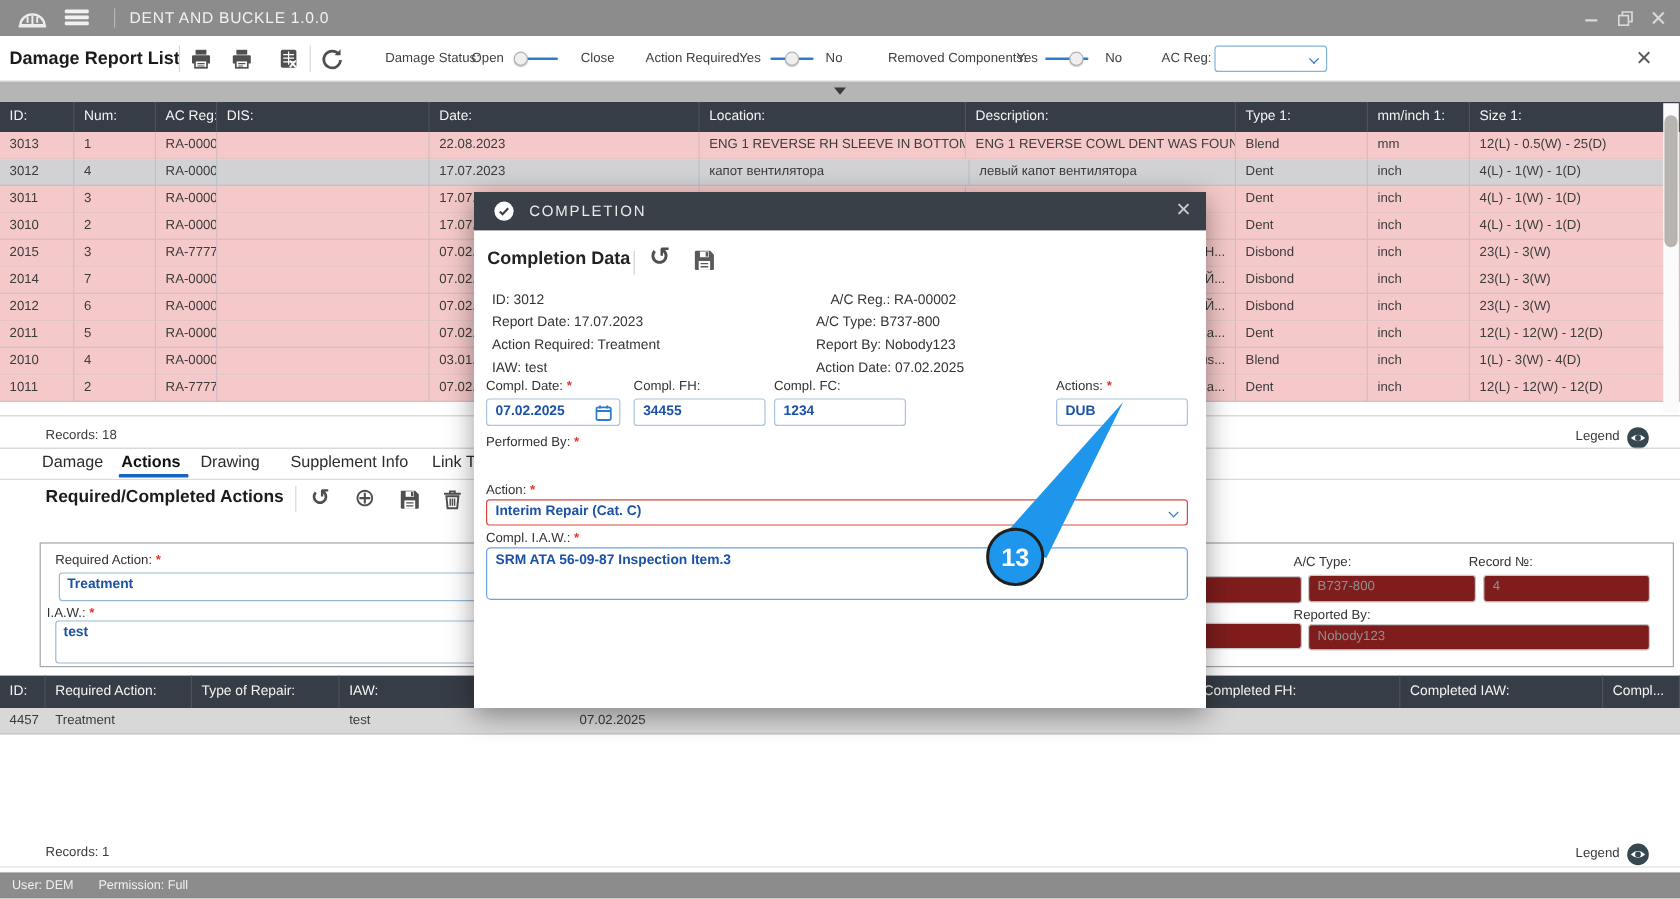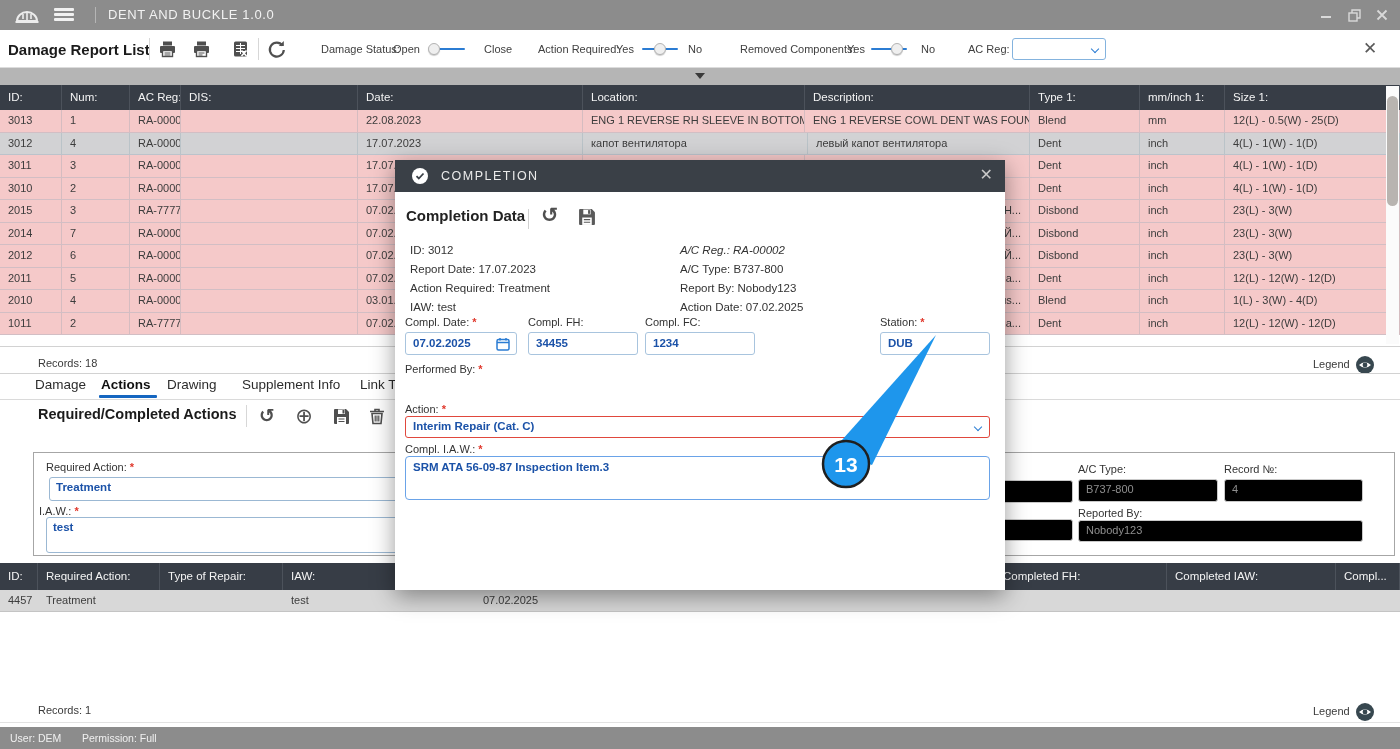--- a/index.html
+++ b/index.html
@@ -63,21 +63,21 @@
   
   .acthead { position:absolute; left:38px; top:406px; font-size:14.5px; font-weight:bold; color:#1b1b1b; }
   .acticon { position:absolute; top:405px; width:22px; height:22px; color:#4f4f4f; display:flex; align-items:center; justify-content:center; }
   .glyph { font-size:19px; line-height:20px; font-weight:bold; color:#4f4f4f; }
 
   
   .fieldset { position:absolute; left:33px; top:452px; width:1362px; height:104px; border:1px solid #a6a6a6; background:#fff; }
   .flabel { position:absolute; font-size:11px; color:#333; white-space:nowrap; }
   .req::after { content:" *"; color:#e0382c; font-weight:bold; }
   .binput { position:absolute; border:1px solid #9bb8d3; border-radius:3px; background:#fff; font-size:11.5px; font-weight:bold; color:#1b52a8; padding:3px 6px; white-space:nowrap; overflow:hidden; }
-  .dinput { position:absolute; border:1px solid #c9c9c9; border-radius:3px; background:#000000; font-size:11px; color:#8f8f8f; padding:3px 7px; white-space:nowrap; overflow:hidden; }
+  .dinput { position:absolute; border:1px solid #c9c9c9; border-radius:3px; background:#7f1d1d; font-size:11px; color:#8f8f8f; padding:3px 7px; white-space:nowrap; overflow:hidden;margin-left:12px; }
 
   
   .btable { position:absolute; left:0; top:563px; width:1400px; }
   .bthead { display:flex; background:#373d46; height:27px; }
   .bh { font-size:11.5px; color:#f4f4f4; line-height:27px; padding:0 8px; border-right:1px solid #4c525b; white-space:nowrap; overflow:hidden; flex:none; }
   .btrow { display:flex; height:22px; background:#d8d8d8; border-bottom:1px solid #c4c4c4; }
   .bc { font-size:11px; line-height:21px; padding:0 8px; white-space:nowrap; overflow:hidden; flex:none; color:#3c3c3c; }
   .b0{width:38px}.b1{width:122px}.b2{width:123px}.b3{width:192px}
   .b4{width:520px}.b5{width:169px}.b6{width:172px}.b7{width:64px}
 
@@ -465,39 +465,39 @@
         <rect x="4" y="9" width="9" height="7" fill="#fff"></rect>
         <rect x="5" y="1.5" width="7" height="4.5" fill="#fff"></rect>
         <rect x="9.5" y="2" width="2" height="3.5" fill="#5a5a5a"></rect>
         <path d="M5.5 11h6 M5.5 13.5h6" stroke="#5a5a5a" stroke-width="1"></path>
     </svg>
 
     <span class="minfo" style="left:15px; top:84px;">ID: 3012</span>
     <span class="minfo" style="left:15px; top:103px;">Report Date: 17.07.2023</span>
     <span class="minfo" style="left:15px; top:122px;">Action Required: Treatment</span>
     <span class="minfo" style="left:15px; top:141px;">IAW: test</span>
-    <span class="minfo" style="left:285px; top:84px;font-style:italic;">A/C Reg.: RA-00002</span>
+    <span class="minfo" style="left:297px; top:84px;">A/C Reg.: RA-00002</span>
     <span class="minfo" style="left:285px; top:103px;">A/C Type: B737-800</span>
     <span class="minfo" style="left:285px; top:122px;">Report By: Nobody123</span>
     <span class="minfo" style="left:285px; top:141px;">Action Date: 07.02.2025</span>
 
     <span class="mlabel req" style="left:10px; top:156px;">Compl. Date:</span>
     <span class="minput" style="left:10px; top:172px; width:112px;">
       <span>07.02.2025</span>
       <svg class="calicon" width="14" height="14" viewBox="0 0 14 14">
         <rect x="1" y="2.5" width="12" height="10.5" rx="1.5" fill="none" stroke="#2b7cd3" stroke-width="1.5"></rect>
         <path d="M1 5.5 h12" stroke="#2b7cd3" stroke-width="1.5"></path>
         <path d="M4 1 v2.5 M10 1 v2.5" stroke="#2b7cd3" stroke-width="1.5"></path>
       </svg>
     </span>
     <span class="mlabel" style="left:133px; top:156px;">Compl. FH:</span>
     <span class="minput" style="left:133px; top:172px; width:110px;">34455</span>
     <span class="mlabel" style="left:250px; top:156px;">Compl. FC:</span>
     <span class="minput" style="left:250px; top:172px; width:110px;">1234</span>
-    <span class="mlabel req" style="left:485px; top:156px;">Station:</span>
+    <span class="mlabel req" style="left:485px; top:156px;">Actions:</span>
     <span class="minput" style="left:485px; top:172px; width:110px;">DUB</span>
 
     <span class="mlabel req" style="left:10px; top:203px;">Performed By:</span>
 
     <span class="mlabel req" style="left:10px; top:243px;">Action:</span>
     <span class="mselect error" style="left:10px; top:256px; width:585px;">
       <span>Interim Repair (Cat. C)</span>
       <span class="chev"></span>
     </span>
 

